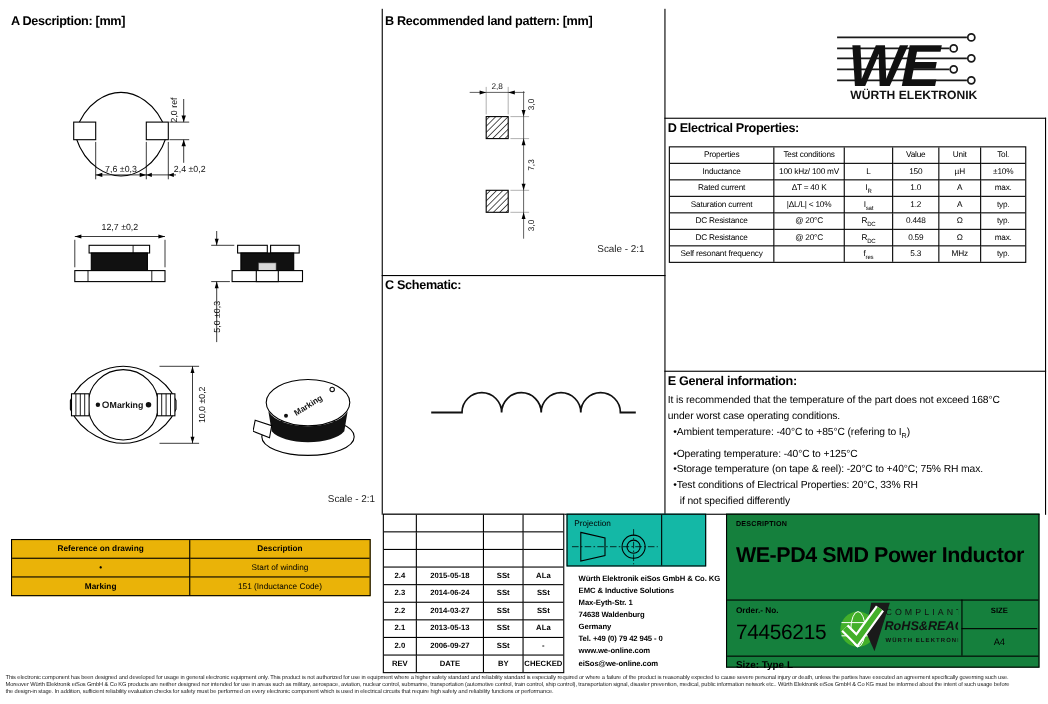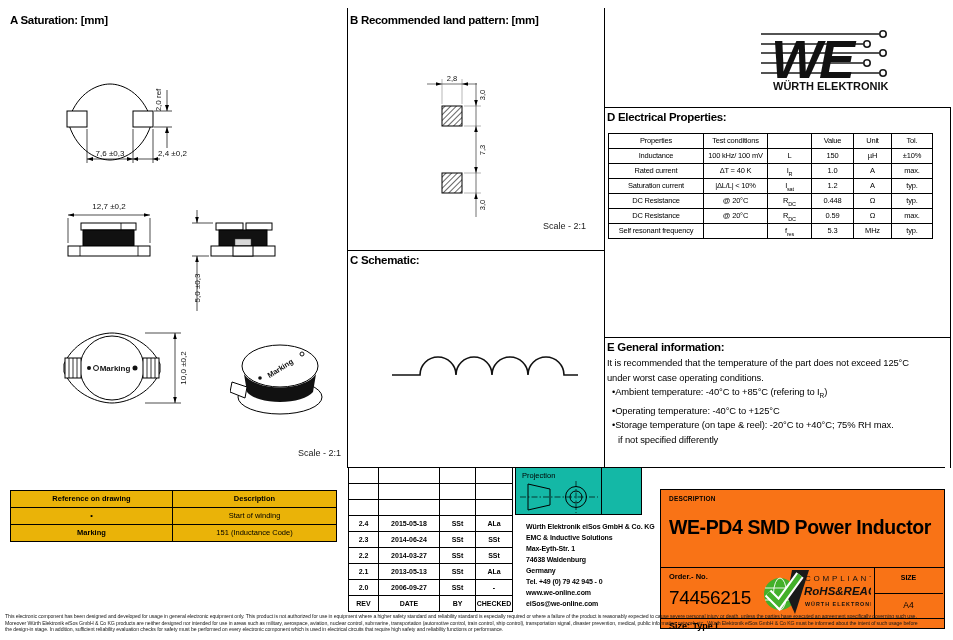--- a/index.html
+++ b/index.html
@@ -39,21 +39,21 @@
 
   
   #company{position:absolute;left:526px;top:521px;font-size:7px;font-weight:bold;line-height:11px;letter-spacing:-0.1px}
 
   
   #projection-box{position:absolute;left:515px;top:467px;width:127px;height:48px;border:1px solid #000;box-sizing:border-box;background:#14b8a6}
   #projection-label{position:absolute;left:6px;top:3px;font-size:7.5px}
   #projection-divider{position:absolute;left:85px;top:0;width:1px;height:46px;background:#000}
 
   
-  #titleblock{position:absolute;left:660px;top:489px;width:285px;height:140px;border:1.5px solid #000;box-sizing:border-box;background:#f97316}
+  #titleblock{position:absolute;left:660px;top:467px;width:285px;height:140px;border:1.5px solid #000;box-sizing:border-box;background:#15803d}
   #desc-label{position:absolute;left:8px;top:5px;font-size:6.5px;font-weight:bold;letter-spacing:.2px}
   #main-title{position:absolute;left:8px;top:26px;font-size:19.5px;font-weight:bold;letter-spacing:-.4px;white-space:nowrap}
   #order-label{position:absolute;left:8px;top:82px;font-size:7.5px;font-weight:bold}
   #order-no{position:absolute;left:8px;top:97px;font-size:19px;font-weight:normal;letter-spacing:-.3px}
   .tb-h{position:absolute;left:0;width:100%;height:1px;background:#000}
   #size-col-div{position:absolute;left:213px;top:77px;width:1px;height:51px;background:#000}
   #size-label{position:absolute;left:213px;top:84px;width:69px;text-align:center;font-size:7px;font-weight:bold}
   #size-div{position:absolute;left:213px;top:103px;width:69px;height:1px;background:#000}
   #size-value{position:absolute;left:213px;top:110px;width:69px;text-align:center;font-size:8.5px;font-weight:normal}
   #size-type{position:absolute;left:8px;top:131px;font-size:9px;font-weight:700}
@@ -68,21 +68,21 @@
 <div id="page">
 
   <div class="vline" style="left:347px;top:8px;width:1px;height:460px"></div>
   <div class="vline" style="left:604px;top:8px;width:1px;height:460px"></div>
   <div class="vline" style="left:950px;top:107px;width:1px;height:361px"></div>
   <div class="hline" style="left:347px;top:250px;width:258px;height:1px"></div>
   <div class="hline" style="left:604px;top:107px;width:347px;height:1px"></div>
   <div class="hline" style="left:604px;top:337px;width:347px;height:1px"></div>
   <div class="hline" style="left:348px;top:467px;width:597px;height:1px"></div>
 
-  <div class="heading" style="left:10px;top:14px">A Saturation: [mm]</div>
+  <div class="heading" style="left:10px;top:14px">A Description: [mm]</div>
   <div class="heading" style="left:350px;top:14px">B Recommended land pattern: [mm]</div>
   <div class="heading" style="left:350px;top:254px">C Schematic:</div>
   <div class="heading" style="left:607px;top:111px">D Electrical Properties:</div>
   <div class="heading" style="left:607px;top:341px">E General information:</div>
 
   <svg class="abs" style="left:50px;top:68px" width="150" height="105" viewBox="0 0 150 105">
     <path d="M 19,51 C 28,24 48,16 60,16 C 72,16 92,24 101,51 L 101,57 C 92,84 72,92 60,92 C 48,92 28,84 19,57 Z" fill="#fff" stroke="#000" stroke-width="1"></path>
     <rect x="17" y="43" width="20" height="16" fill="#fff" stroke="#000"></rect>
     <rect x="83" y="43" width="20" height="16" fill="#fff" stroke="#000"></rect>
     <g stroke="#000" stroke-width="0.7">
@@ -278,25 +278,26 @@
       <div class="ecell">max.</div>
       <div class="ecell">Self resonant frequency</div>
       <div class="ecell"></div>
       <div class="ecell">f<sub>res</sub></div>
       <div class="ecell">5.3</div>
       <div class="ecell">MHz</div>
       <div class="ecell">typ.</div>
     </div>
 
   <div id="general-lines">
-      <div class="gline ind0">It is recommended that the temperature of the part does not exceed 125°C</div>
+      <div class="gline ind0">It is recommended that the temperature of the part does not exceed 168°C</div>
       <div class="gline ind0">under worst case operating conditions.</div>
       <div class="gline ind1">•Ambient temperature: -40°C to +85°C (refering to I<sub>R</sub>)</div>
       <div class="gline ind1">•Operating temperature: -40°C to +125°C</div>
       <div class="gline ind1">•Storage temperature (on tape &amp; reel): -20°C to +40°C; 75% RH max.</div>
+      <div class="gline ind1">•Test conditions of Electrical Properties: 20°C, 33% RH</div>
       <div class="gline ind2">if not specified differently</div>
     </div>
 
   <div id="reftable">
     <div class="refcell b">Reference on drawing</div>
     <div class="refcell b">Description</div>
     <div class="refcell b">•</div>
     <div class="refcell">Start of winding</div>
     <div class="refcell b">Marking</div>
     <div class="refcell">151 (Inductance Code)</div>

